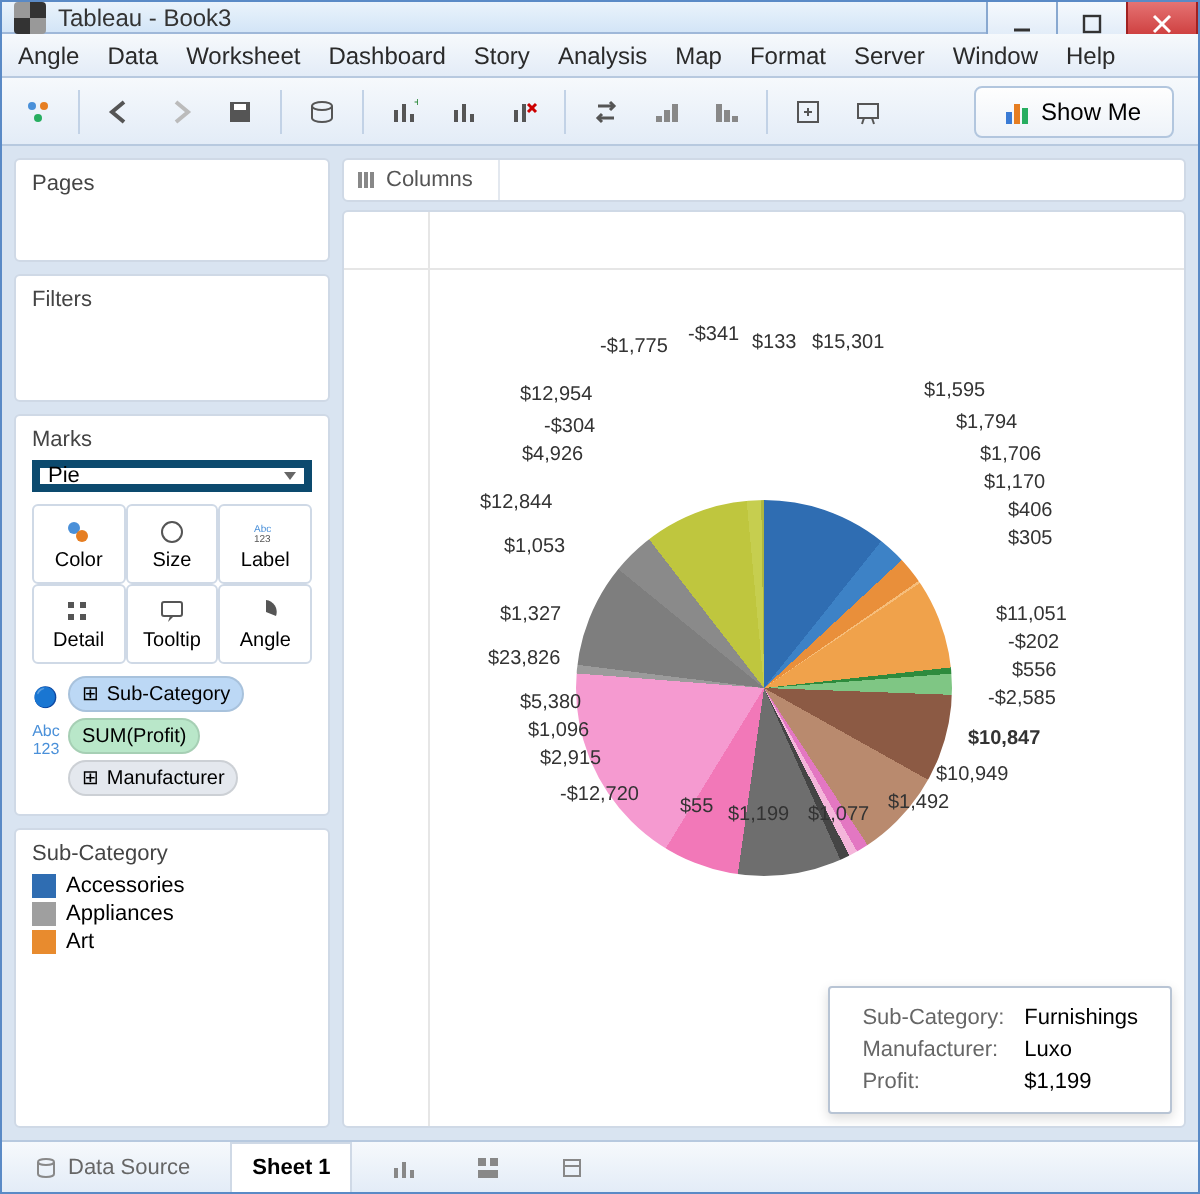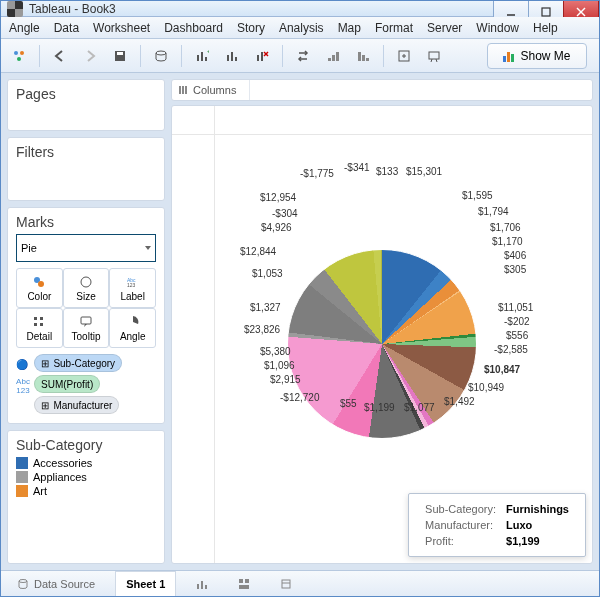--- a/index.html
+++ b/index.html
@@ -19,25 +19,25 @@
 .tsep { width: 1px; height: 22px; background: #c2d2e6; margin: 0 2px; }
 .showme { margin-left: auto; margin-right: 6px; width: 100px; height: 26px; background: linear-gradient(#fefefe,#eef3f9); border: 1px solid #b2c6de; border-radius: 4px; display: flex; align-items: center; justify-content: center; gap: 6px; font-size: 12px; }
 .showme-icon { display: flex; gap: 1px; align-items: flex-end; height: 12px; }
 .showme-icon i { width: 3px; }
 .showme-icon i:nth-child(1){height:6px;background:#3a7bd5}
 .showme-icon i:nth-child(2){height:10px;background:#e67e22}
 .showme-icon i:nth-child(3){height:8px;background:#27ae60}
 .content { flex: 1; display: flex; padding: 6px; gap: 6px; background: #d9e4f1; overflow: hidden; }
 .sidepanel { width: 158px; display: flex; flex-direction: column; gap: 6px; }
 .card { background: #fff; border: 1px solid #cfd9e6; border-radius: 3px; padding: 6px 8px; }
-.card-title { font-size: 14px; color: #444; margin-bottom: 4px; }
+.card-title { font-size: 11px; color: #444; margin-bottom: 4px; }
 .pages-card { height: 52px; }
 .filters-card { height: 64px; }
 .marks-card { flex: 0 0 auto; }
-.marks-select { width: 100%; height: 28px; font-size: 11px; border: 1px solid #0c4a6e; padding: 0 4px; display: flex; align-items: center; justify-content: space-between; margin-bottom: 6px; }
+.marks-select { width: 100%; height: 16px; font-size: 11px; border: 4px solid #0c4a6e; padding: 0 4px; display: flex; align-items: center; justify-content: space-between; margin-bottom: 6px; }
 .marks-grid { display: grid; grid-template-columns: repeat(3,1fr); gap: 0; margin-bottom: 6px; }
 .mark-btn { border: 1px solid #cfd9e6; border-radius: 3px; height: 40px; display: flex; flex-direction: column; align-items: center; justify-content: center; font-size: 10px; gap: 2px; }
 .mark-btn svg { width: 14px; height: 14px; }
 .pill { height: 18px; border-radius: 9px; font-size: 10px; display: flex; align-items: center; gap: 4px; padding: 0 6px; margin-bottom: 3px; border: 1px solid rgba(0,0,0,0.1); }
 .pill-row { display: flex; align-items: center; gap: 4px; }
 .pill-ico { width: 14px; text-align: center; font-size: 10px; }
 .pill.blue { background: #bcd8f5; }
 .pill.green { background: #b9e7c9; }
 .pill.gray { background: #e4e8ee; }
 .subcat-card { flex: 1; overflow: hidden; }
@@ -50,21 +50,21 @@
 .shelf-label svg { width: 10px; height: 10px; }
 .canvas { flex: 1; background: #fff; border: 1px solid #cfd9e6; border-radius: 3px; position: relative; overflow: hidden; }
 .canvas::before { content:""; position: absolute; left: 42px; top: 0; bottom: 0; width: 1px; background: #e6e6e6; }
 .canvas::after { content:""; position: absolute; top: 28px; left: 0; right: 0; height: 1px; background: #e6e6e6; }
 .pie-wrap { position: absolute; left: 50%; top: 52%; transform: translate(-50%,-50%); width: 190px; height: 190px; }
 .pie { width: 100%; height: 100%; border-radius: 50%; border: 1px solid #fff; }
 .pielabel { position: absolute; font-size: 10px; color: #333; white-space: nowrap; }
 .tooltip { position: absolute; right: 6px; bottom: 6px; background: #fff; border: 1px solid #b8c4d4; border-radius: 2px; padding: 6px 10px; font-size: 11px; box-shadow: 0 2px 6px rgba(0,0,0,0.15); }
 .tooltip table td { padding: 1px 4px; }
 .tooltip .k { color: #666; }
-.tooltip .v { font-weight: 700; }
+.tooltip .v { font-weight: 400; }
 .bottombar { height: 26px; background: linear-gradient(#f6f9fc,#e3ecf7); border-top: 1px solid #b7c9df; display: flex; align-items: center; padding: 0 6px; gap: 10px; font-size: 11px; }
 .btab { height: 100%; display: flex; align-items: center; padding: 0 10px; color: #666; gap: 5px; }
 .btab.active { background: #fff; border-top: 1px solid #cfd9e6; border-left: 1px solid #cfd9e6; border-right: 1px solid #cfd9e6; color: #000; font-weight: 600; }
 .btab svg { width: 12px; height: 12px; }
 .dd-arrow { width: 6px; height: 4px; border-left: 3px solid transparent; border-right: 3px solid transparent; border-top: 4px solid #666; }
 </style>
 </head>
 <body>
 
 <div class="titlebar">

